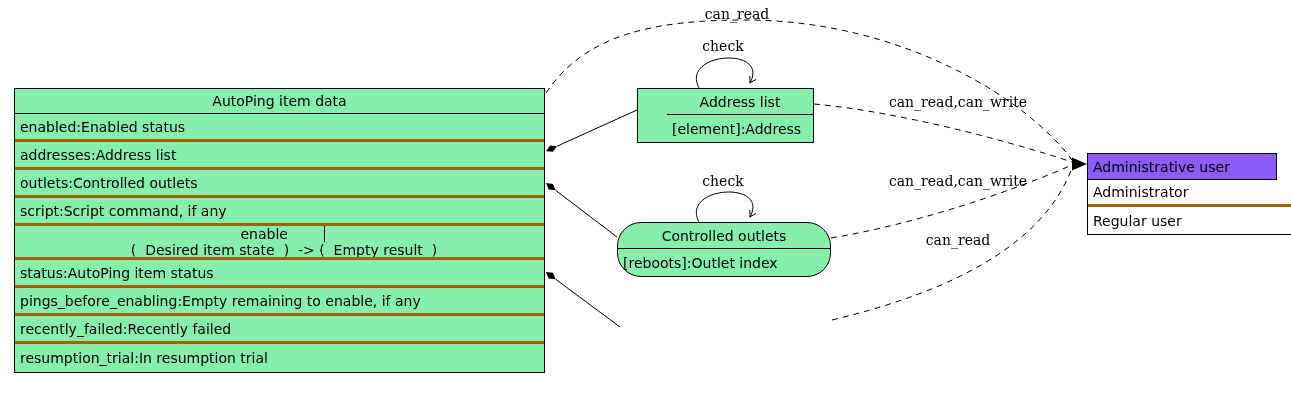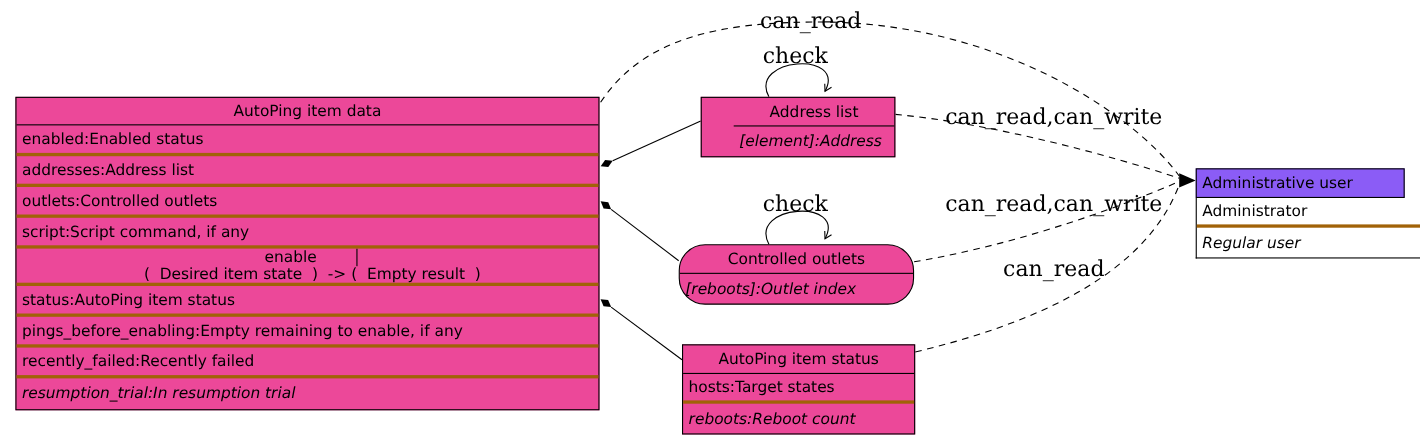--- a/index.html
+++ b/index.html
@@ -1,23 +1,23 @@
 <!DOCTYPE html>
 <html><head>
 <meta charset="utf-8">
 <style>
   * { box-sizing: border-box; margin: 0; padding: 0; }
   body { font-family: "DejaVu Sans", sans-serif; background: #ffffff; }
   #canvas { position: relative; width: 1291px; height: 407px; background: #ffffff; overflow: hidden; }
   #edges { position: absolute; left: 0; top: 0; width: 1291px; height: 407px; }
 
-  .node { position: absolute; border: 1px solid #000; background: #ec4899; font-size: 14px; color: #000; }
+  .node { position: absolute; border: 1px solid #000; background: #86efac; font-size: 14px; color: #000; }
   .node .title { display: flex; align-items: center; justify-content: center; border-bottom: 1px solid #000; white-space: nowrap; }
   .row { display: flex; align-items: center; padding: 0 5px; border-bottom: 3px solid #a16207; white-space: nowrap; overflow: hidden; }
-  .row:last-child { border-bottom: none; font-style: italic; }
+  .row:last-child { border-bottom: none; }
 
   
   #node-autoping-data { left: 14px; top: 88px; width: 531px; }
   #node-autoping-data .title { height: 25px; }
   #node-autoping-data .row { height: 28px; }
   #node-autoping-data .row.enable { height: 34px; padding: 0; flex-direction: column; }
   .cell-name { display: flex; align-items: center; width: 90px; height: 100%; padding-left: 6px; border-right: 1px solid #000; }
   .cell-sig { display: flex; align-items: center; padding-left: 9px; white-space: pre; }
 
   
@@ -26,21 +26,21 @@
   #node-address-list { left: 637px; top: 88px; width: 177px; padding-left: 29px; }
   #node-controlled-outlets { left: 617px; top: 222px; width: 214px; border-radius: 24px; }
   #node-autoping-status { left: 620px; top: 313px; width: 212px; }
 
   
   #node-admin { position: absolute; left: 1087px; top: 153px; font-size: 14px; color: #000; }
   #admin-title { width: 190px; height: 27px; border: 1px solid #000; background: #8b5cf6; display: flex; align-items: center; padding: 0 5px; white-space: nowrap; }
   #admin-rows { width: 212px; border: 1px solid #000; border-top: none; background: #fff; }
   #admin-rows .row { height: 27px; }
 
-  .edge-label { position: absolute; transform: translateX(-50%); font-family: "DejaVu Serif", serif; font-size: 20px; color: #000; white-space: nowrap; }
+  .edge-label { position: absolute; transform: translateX(-50%); font-family: "DejaVu Serif", serif; font-size: 14px; color: #000; white-space: nowrap; }
 </style>
 </head>
 <body>
 
 <div id="canvas">
 
   <svg id="edges" width="1291" height="407" viewBox="0 0 1291 407">
     <defs>
       <marker id="m-diamond" markerWidth="14" markerHeight="9" refX="1" refY="4.5" orient="auto">
         <path d="M1,4.5 L7,1 L13,4.5 L7,8 Z" fill="#000"></path>
@@ -83,25 +83,20 @@
   <div class="node mid" id="node-address-list">
     <div class="title">Address list</div>
     <div class="row">[element]:Address</div>
   </div>
 
   <div class="node mid" id="node-controlled-outlets">
     <div class="title">Controlled outlets</div>
     <div class="row">[reboots]:Outlet index</div>
   </div>
 
-  <div class="node mid" id="node-autoping-status">
-    <div class="title">AutoPing item status</div>
-    <div class="row">hosts:Target states</div>
-    <div class="row">reboots:Reboot count</div>
-  </div>
 
   <div id="node-admin">
     <div id="admin-title">Administrative user</div>
     <div id="admin-rows">
       <div class="row">Administrator</div>
       <div class="row">Regular user</div>
     </div>
   </div>
 
   <div class="edge-label" style="left:737px; top:6px;">can_read</div>

